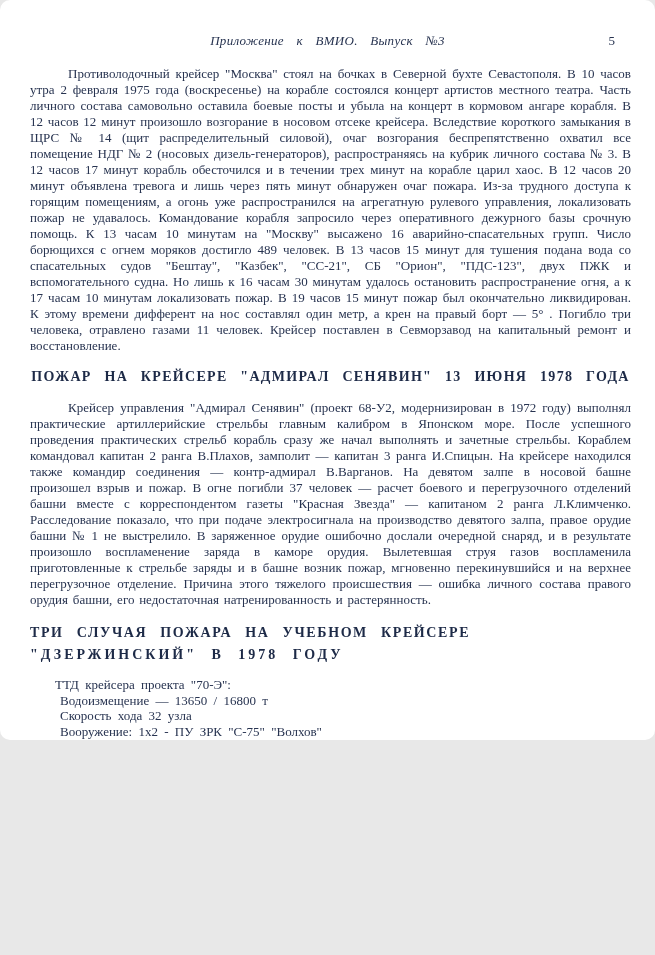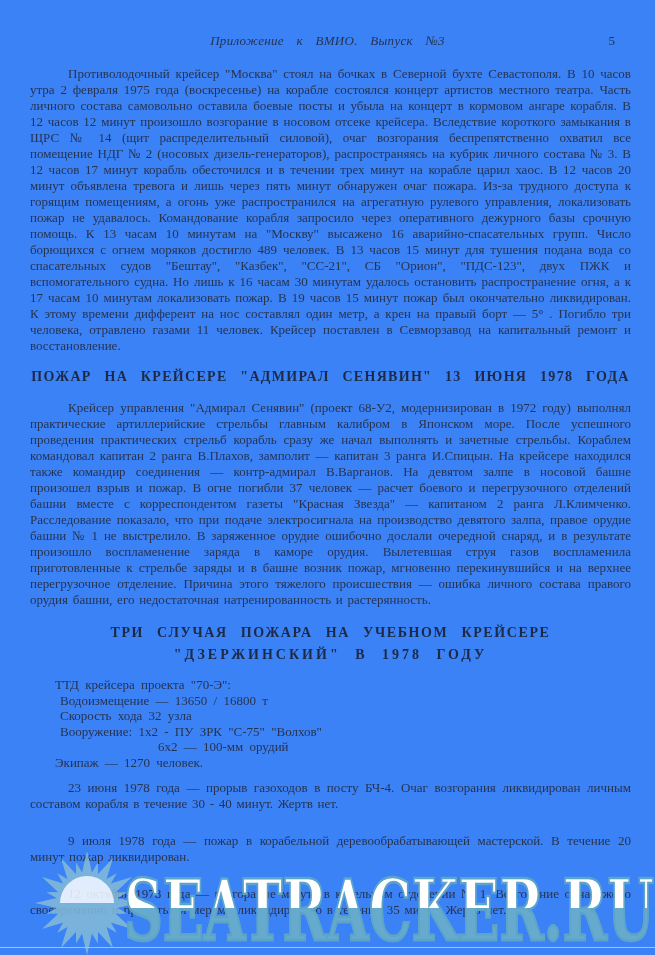--- a/index.html
+++ b/index.html
@@ -1,23 +1,24 @@
 <!DOCTYPE html>
 <html><head>
 <meta charset="utf-8">
 <style>
   html,body{margin:0;padding:0;background:#e8e8e8;}
   .page{
     position:relative;
-    width:655px;height:955px;
+    width:655px;height:740px;
     margin:0 auto;
-    background:#3b82f6;
+    background:#ffffff;
     overflow:hidden;
     font-family:"Liberation Serif","DejaVu Serif",serif;
     color:#273350;
+    border-radius:10px;
   }
   .header{
     position:relative;
     padding-top:33px;
     height:16px;
     font-size:13px;
   }
   .journal-line{
     text-align:center;
     font-style:italic;
@@ -47,21 +48,21 @@
     letter-spacing:1.3px;
     word-spacing:8px;
     color:#1d2a47;
   }
   .para-senyavin{ margin-top:15px; }
   .h2{
     margin-top:14px;
     font-weight:bold;
     font-size:14px;
     line-height:22px;
-    text-align:center;
+    text-align:left;
     letter-spacing:1.6px;
     word-spacing:8px;
     color:#1d2a47;
   }
   .h2 .line2{ letter-spacing:3px; }
   .ttd{
     margin-top:11px;
     padding-left:25px;
     line-height:15.5px;
     text-align:left;

